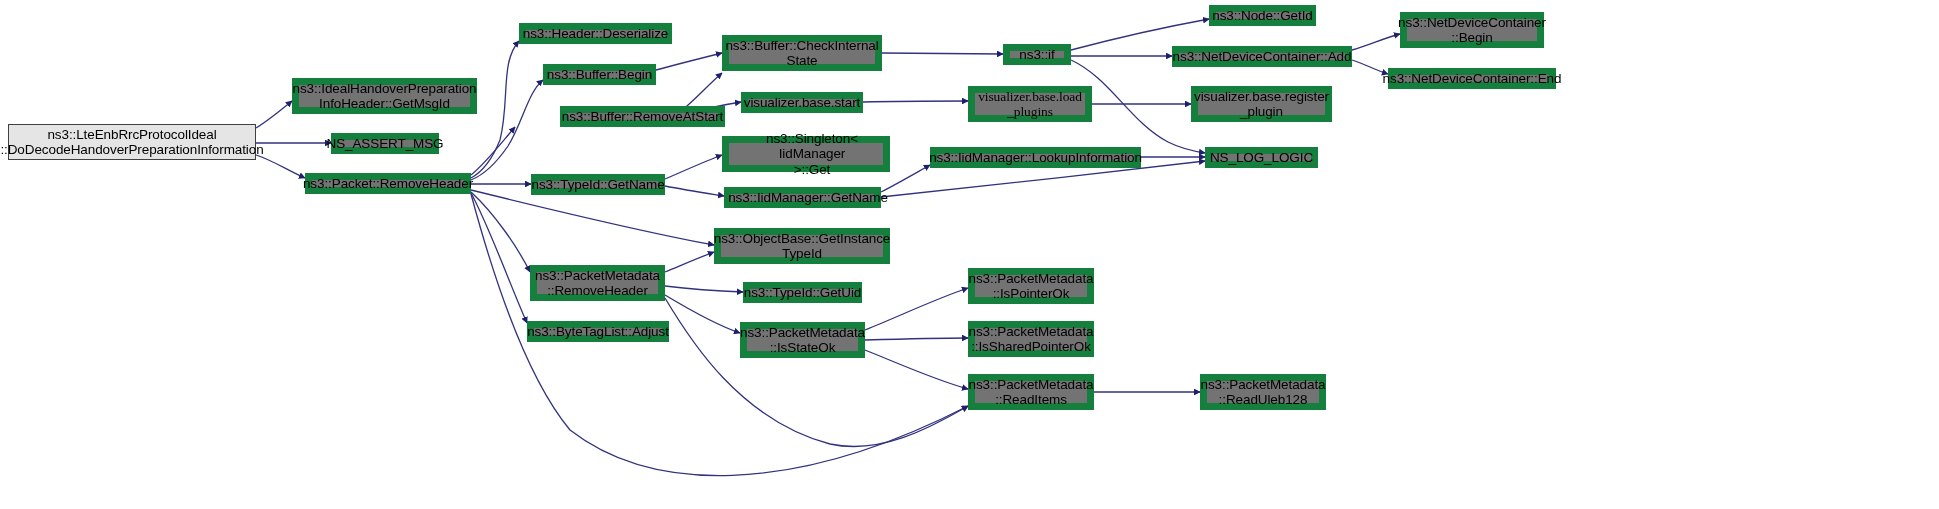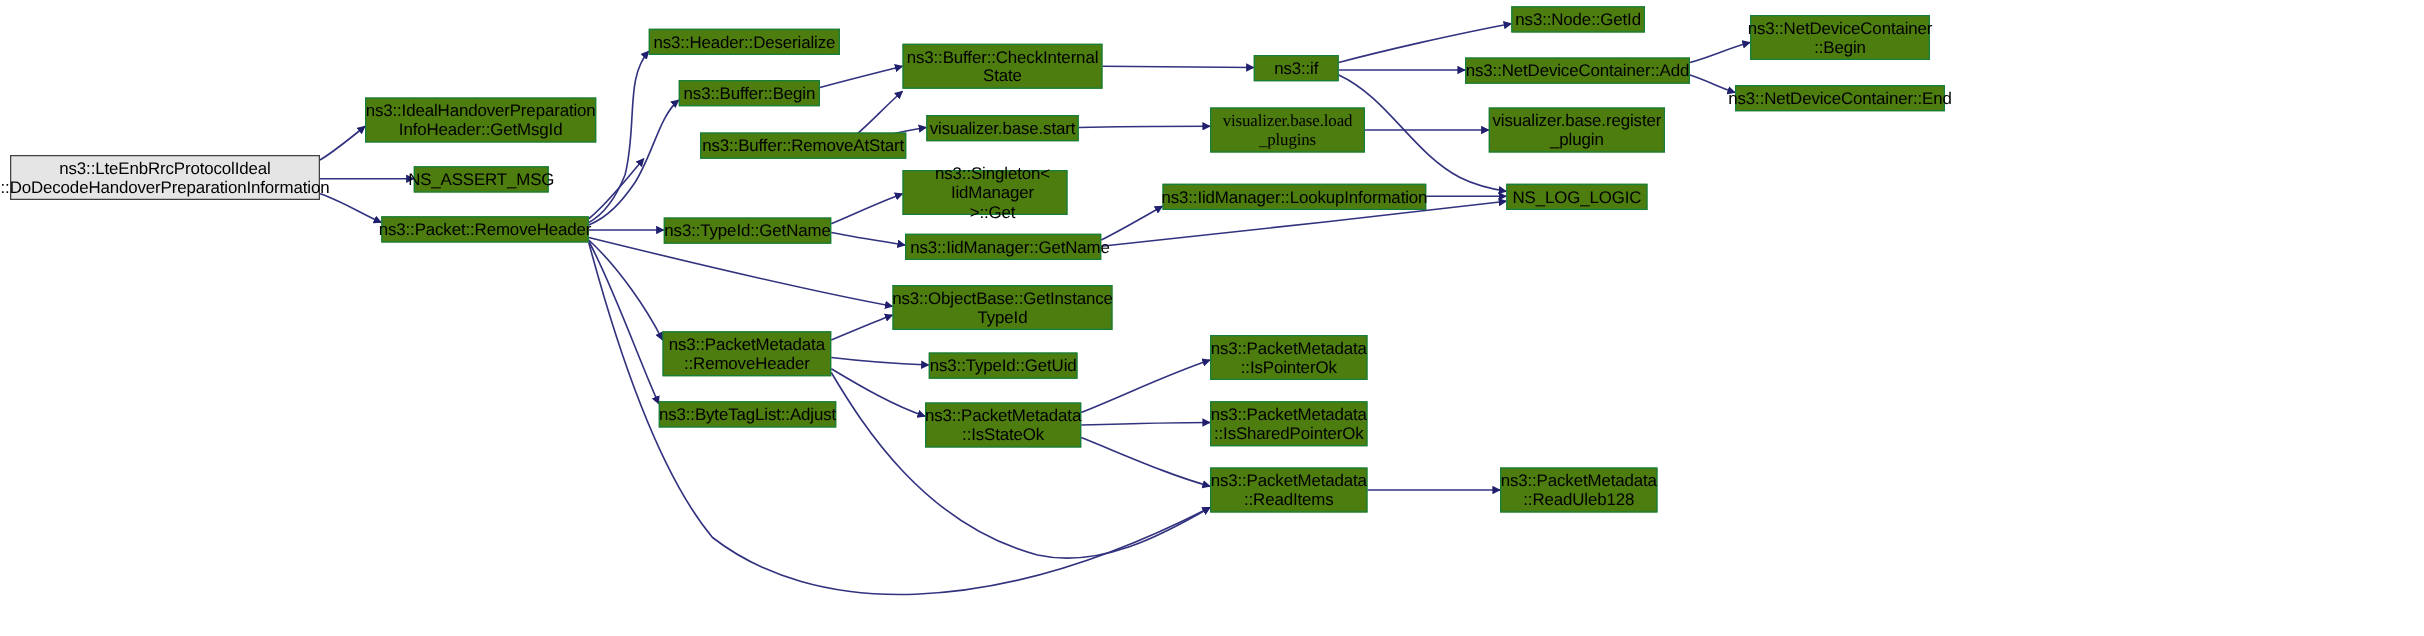--- a/index.html
+++ b/index.html
@@ -20,22 +20,22 @@
     position: absolute;
     left: 0;
     top: 0;
     width: 1939px;
     height: 509px;
     pointer-events: none;
   }
   .node {
     position: absolute;
     box-sizing: border-box;
-    border: 1px solid #15803d;
-    background: #4d7c0f;
+    border: 7px solid #15803d;
+    background: #737373;
     color: #000000;
     font-size: 13.5px;
     line-height: 15.5px;
     text-align: center;
     display: flex;
     align-items: center;
     justify-content: center;
     padding: 0 4px;
     white-space: pre-line;
     letter-spacing: -0.1px;
@@ -103,21 +103,21 @@
       <div class="node" style="left: 519px; top: 23px; width: 153px; height: 21px;">ns3::Header::Deserialize</div>
       <div class="node" style="left: 543px; top: 64px; width: 113px; height: 21px;">ns3::Buffer::Begin</div>
       <div class="node" style="left: 515px; top: 106px; width: 165px; height: 21px; margin-left: 45px;">ns3::Buffer::RemoveAtStart</div>
       <div class="node" style="left: 531px; top: 174px; width: 134px; height: 21px;">ns3::TypeId::GetName</div>
       <div class="node" style="left: 530px; top: 265px; width: 135px; height: 36px;">ns3::PacketMetadata
 ::RemoveHeader</div>
       <div class="node" style="left: 527px; top: 321px; width: 142px; height: 21px;">ns3::ByteTagList::Adjust</div>
       <div class="node" style="left: 722px; top: 35px; width: 160px; height: 36px;">ns3::Buffer::CheckInternal
 State</div>
       <div class="node" style="left: 741px; top: 92px; width: 122px; height: 21px;">visualizer.base.start</div>
-      <div class="node" style="left: 722px; top: 136px; width: 132px; height: 36px; padding-left: 16px;">ns3::Singleton&lt; IidManager
+      <div class="node" style="left: 722px; top: 136px; width: 168px; height: 36px; padding-left: 16px;">ns3::Singleton&lt; IidManager
 &gt;::Get</div>
       <div class="node" style="left: 724px; top: 187px; width: 157px; height: 21px; padding-left: 15px;">ns3::IidManager::GetName</div>
       <div class="node" style="left: 714px; top: 228px; width: 176px; height: 36px;">ns3::ObjectBase::GetInstance
 TypeId</div>
       <div class="node" style="left: 743px; top: 282px; width: 119px; height: 21px; text-align: right;">ns3::TypeId::GetUid</div>
       <div class="node" style="left: 740px; top: 322px; width: 125px; height: 36px;">ns3::PacketMetadata
 ::IsStateOk</div>
       <div class="node" style="left: 968px; top: 86px; width: 124px; height: 36px; font-family: Liberation Serif, serif;">visualizer.base.load
 _plugins</div>
       <div class="node" style="left: 930px; top: 147px; width: 211px; height: 21px;">ns3::IidManager::LookupInformation</div>

